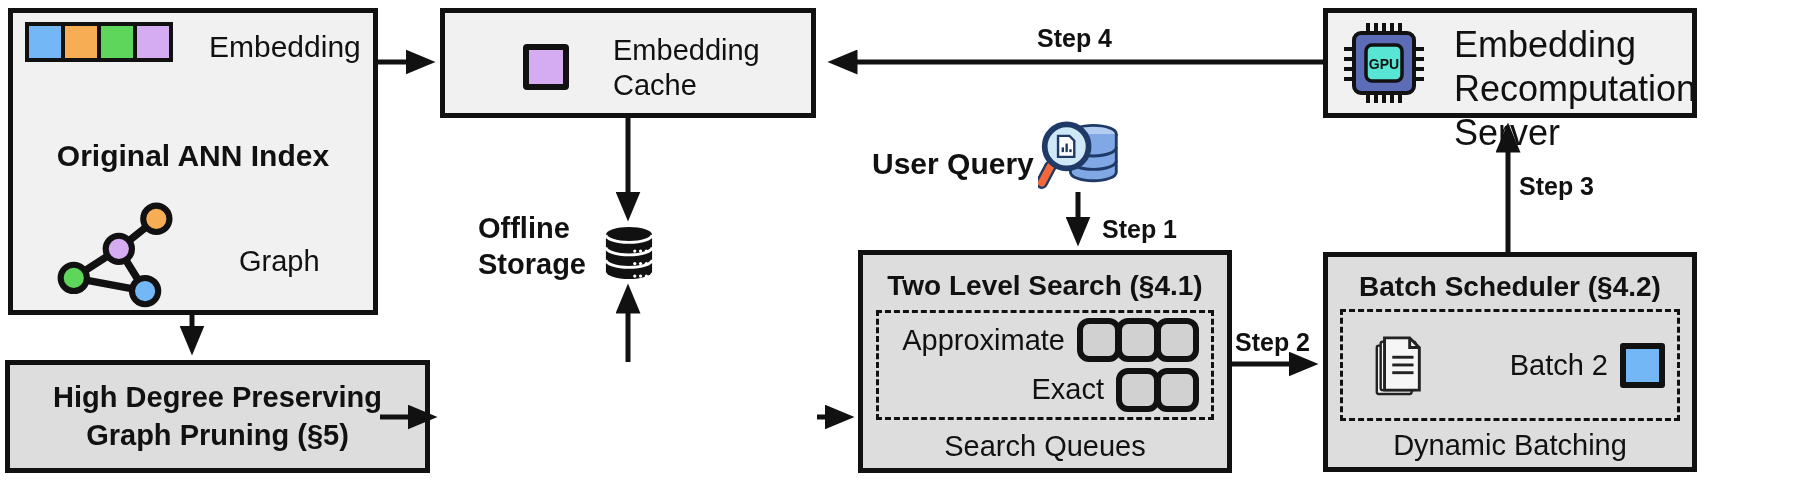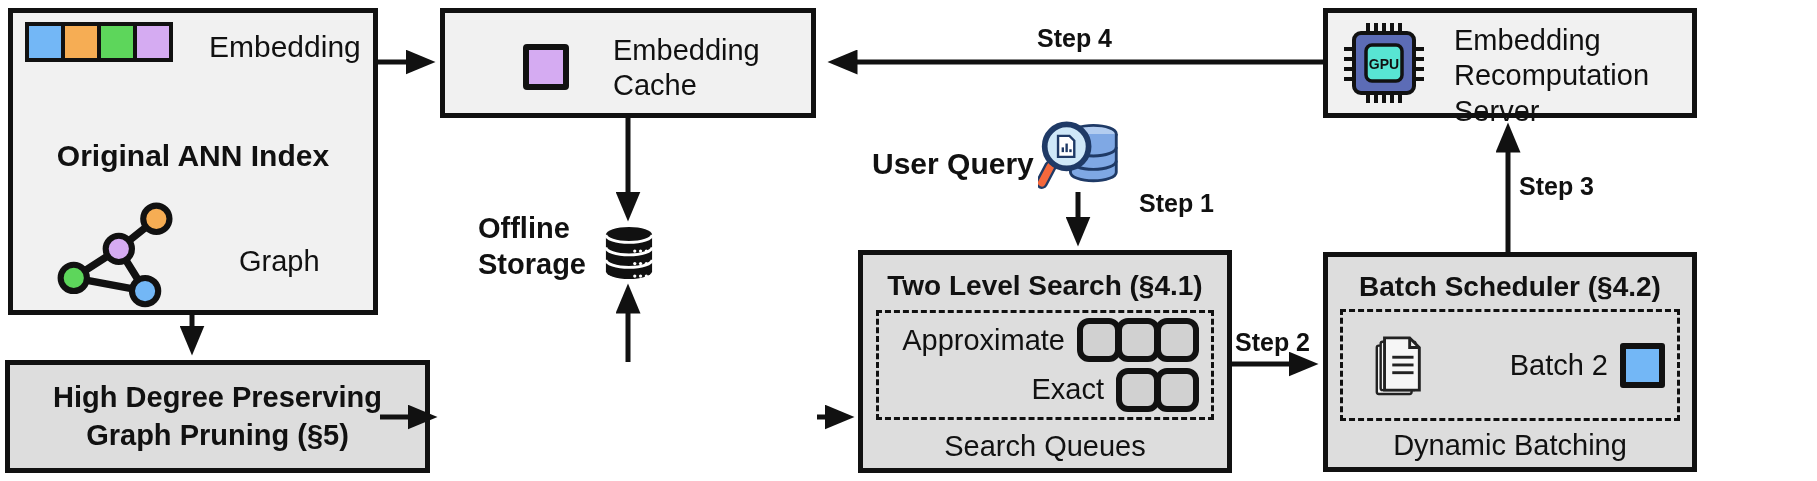--- a/index.html
+++ b/index.html
@@ -91,21 +91,21 @@
           <line x1="2" y1="58" x2="12" y2="58"></line>
         <line x1="72" y1="28" x2="82" y2="28"></line>
           <line x1="72" y1="38" x2="82" y2="38"></line>
         <line x1="72" y1="48" x2="82" y2="48"></line>
           <line x1="72" y1="58" x2="82" y2="58"></line>
       </g>
       <rect x="12" y="12" width="60" height="60" rx="7" style="fill:var(--chip_outer);" stroke="#111" stroke-width="4"></rect>
       <rect x="24" y="24" width="36" height="36" rx="6" style="fill:var(--chip_inner);" stroke="#111" stroke-width="3.5"></rect>
       <text x="42" y="48" text-anchor="middle" font-size="14" font-weight="bold" fill="#111">GPU</text>
     </svg>
-    <div class="lbl" style="left:126px;top:10px;font-size:29px;line-height:1.22;white-space:normal;width:250px;">Embedding Recomputation Server</div>
+    <div class="lbl" style="left:126px;top:10px;font-size:36px;line-height:1.22;white-space:normal;width:250px;">Embedding Recomputation Server</div>
   </div>
 
   <div class="lbl bold" style="left:478px;top:210px;width:132px;text-align:left;font-size:29px;line-height:1.25;white-space:normal;">Offline Storage</div>
   <svg style="position:absolute;left:604px;top:226px;" width="50" height="54" viewBox="0 0 52 56">
     <path d="M2,9 a24,8 0 0 1 48,0 v38 a24,8 0 0 1 -48,0 z" fill="#111"></path>
     <path d="M2,9 a24,8 0 0 0 48,0" stroke="#fff" stroke-width="3" fill="none"></path>
     <path d="M2,22 a24,8 0 0 0 48,0" stroke="#fff" stroke-width="3" fill="none"></path>
     <path d="M2,35 a24,8 0 0 0 48,0" stroke="#fff" stroke-width="3" fill="none"></path>
     <g fill="#fff">
       <circle cx="32" cy="26" r="1.7"></circle>
@@ -186,21 +186,21 @@
           <span class="b-squares">
               <span class="batch-square" style="background: rgb(115, 183, 246);"></span>
             </span>
         </div>
       </div>
     </div>
     <div class="panel-footer">Dynamic Batching</div>
   </div>
 
   <div class="lbl bold" style="left:1037px;top:24px;font-size:25px;">Step 4</div>
-  <div class="lbl bold" style="left:1102px;top:189px;font-size:25px;margin-left:37px;">Step 1</div>
+  <div class="lbl bold" style="left:1102px;top:215px;font-size:25px;">Step 1</div>
   <div class="lbl bold" style="left:1235px;top:328px;font-size:25px;">Step 2</div>
   <div class="lbl bold" style="left:1519px;top:172px;font-size:25px;">Step 3</div>
 
   <svg class="overlay" width="1817" height="481" viewBox="0 0 1817 481">
     <defs>
       <marker id="ah" markerWidth="6.5" markerHeight="5" refX="0.5" refY="2.5" orient="auto" markerUnits="strokeWidth">
         <path d="M0,0 L6,2.5 L0,5 Z" fill="#111"></path>
       </marker>
     </defs>
     <g stroke="#111" stroke-width="5" fill="none" marker-end="url(#ah)">

